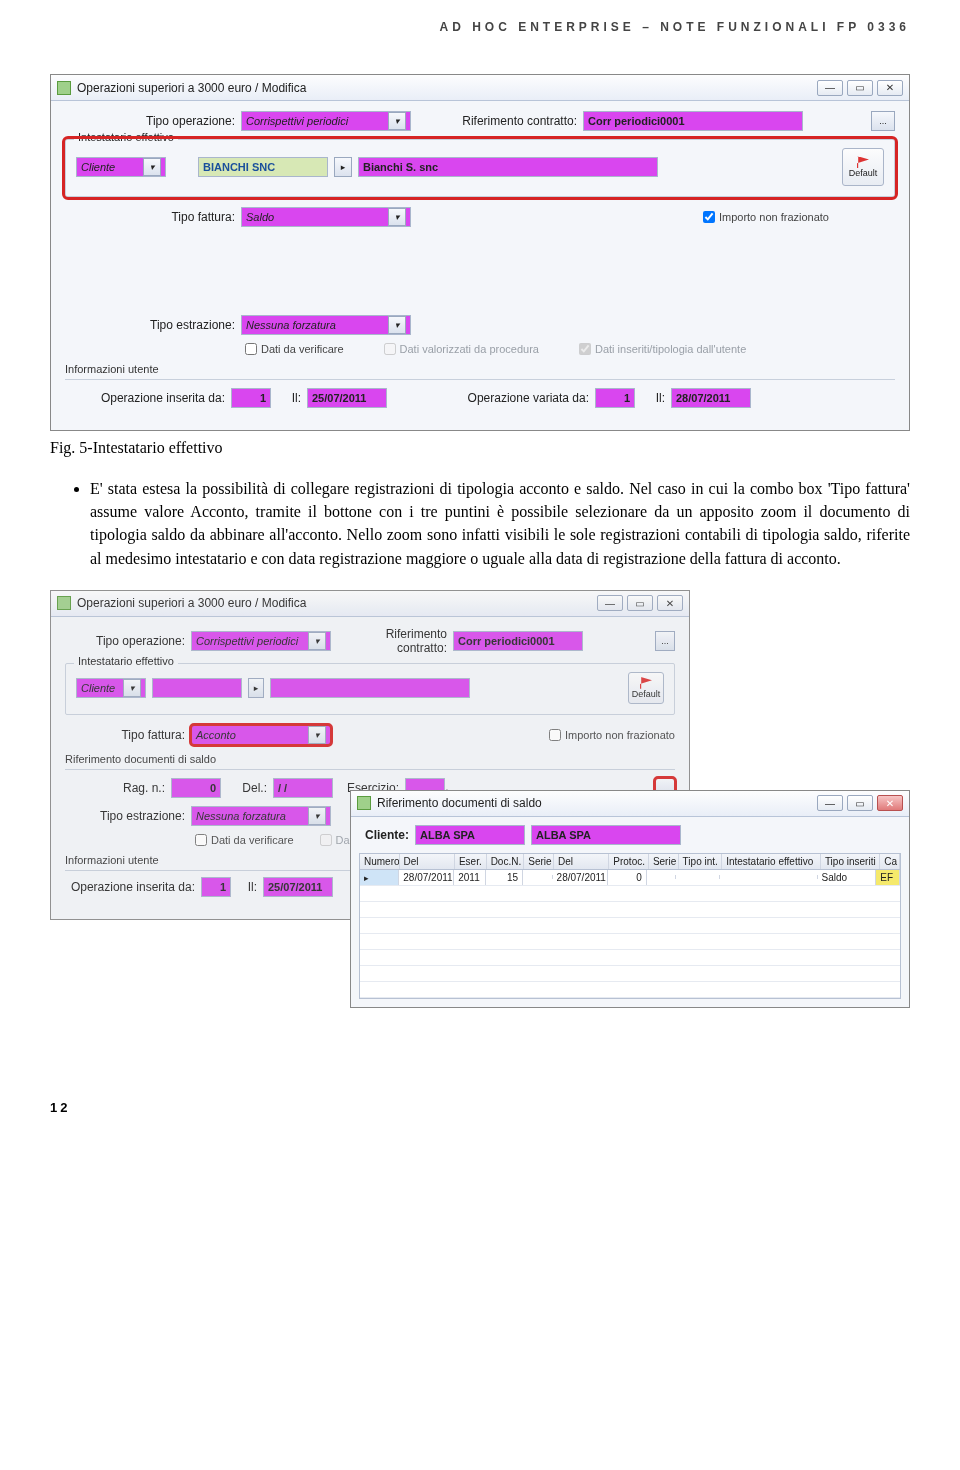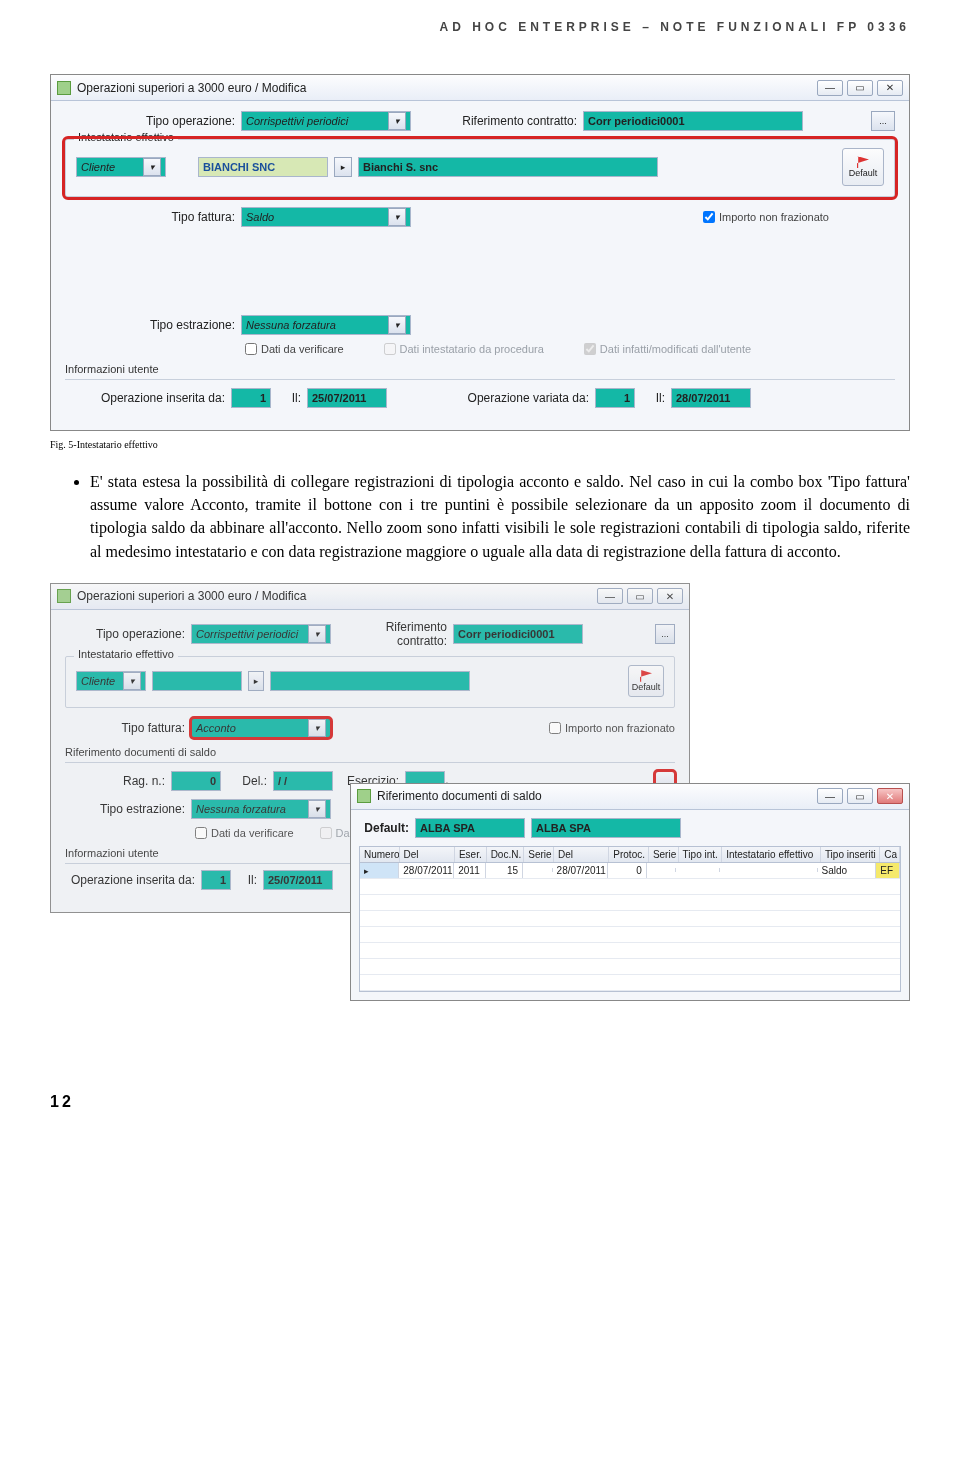--- a/index.html
+++ b/index.html
@@ -9,47 +9,47 @@
   .shot { border: 1px solid #888; background: #f4f6fa; margin-bottom: 8px; font-family: 'Segoe UI', Tahoma, sans-serif; font-size: 12px; color: #222; }
   .titlebar { display: flex; align-items: center; background: linear-gradient(#fdfdfe,#e9eef7); border-bottom: 1px solid #b8c4d8; height: 26px; padding: 0 6px; }
   .titlebar .icon-app { width: 14px; height: 14px; background: #9fd08a; border: 1px solid #5a9c3f; margin-right: 6px; }
   .titlebar-title { flex: 1; font-size: 12px; color: #222; }
   .winbtns { display: flex; gap: 4px; }
   .wb { width: 26px; height: 16px; border: 1px solid #9aa8bf; background: linear-gradient(#fff,#e6ebf3); border-radius: 2px; display:flex; align-items:center; justify-content:center; font-size:10px; color:#333; }
   .wb.close { background: linear-gradient(#f7c5c5,#e07a7a); color:#fff; border-color:#b85050;}
   .form-body { padding: 10px 14px 14px; position: relative; }
   .row { display: flex; align-items: center; margin-bottom: 8px; gap: 6px; }
   .lbl { text-align: right; font-size: 12px; color: #222; }
-  .combo, .tbox { height: 20px; border: 1px solid #a9b6cc; background: #14b8a6; padding: 0 4px; font-size: 11px; font-style: italic; display:flex; align-items:center; }
+  .combo, .tbox { height: 20px; border: 1px solid #a9b6cc; background: #d946ef; padding: 0 4px; font-size: 11px; font-style: italic; display:flex; align-items:center; }
   .combo .cbtn, .btn-sq { width: 18px; height: 18px; border: 1px solid #9aa8bf; background: linear-gradient(#f6f8fc,#dbe2ee); margin-left: auto; display:flex; align-items:center; justify-content:center; font-size:9px; }
   .tbox { font-style: normal; font-weight: bold; }
   .btn-sq { height: 20px; }
   .group { border: 1px solid #c8d0dc; border-radius: 2px; padding: 8px 10px 10px; margin: 6px 0 10px; position: relative; }
   .group-title { position: absolute; top: -9px; left: 8px; background: #f4f6fa; padding: 0 4px; font-size: 11px; }
   .red-hi { position: relative; }
   .red-hi::after { content: ""; position: absolute; inset: -4px -4px -4px -4px; border: 3px solid #d62424; border-radius: 6px; pointer-events: none; }
   .default-btn { width: 42px; height: 38px; border: 1px solid #aab5c9; background: linear-gradient(#fcfcfd,#e8ecf3); border-radius: 3px; display:flex; flex-direction:column; align-items:center; justify-content:center; font-size:9px; gap:0; }
   .default-btn .flag { width: 12px; height: 12px; background: #d33; clip-path: polygon(0 0, 100% 30%, 0 60%, 0 100%, 10% 100%, 10% 0); }
   .chk { display: inline-flex; align-items: center; gap: 4px; font-size: 11px; color: #444; }
   .chk input { width: 12px; height: 12px; }
   .chk.dis { color: #9aa0a8; }
   .section-label { font-size: 11px; color: #333; margin: 4px 0; }
-  .caption { font-family: Georgia, serif; font-size: 10px; margin: 6px 0 20px; }
+  .caption { font-family: Georgia, serif; font-size: 16px; margin: 6px 0 20px; }
   .bullets { margin: 10px 0 20px 40px; font-family: Georgia, serif; font-size: 16px; line-height: 1.45; text-align: justify; }
   .bullets li { margin-bottom: 0; }
   .composite { position: relative; height: 470px; margin-top: 10px; }
   .shot2 { position: absolute; top: 0; left: 0; width: 640px; }
   .shot3 { position: absolute; top: 200px; left: 300px; width: 560px; background:#f4f6fa; }
   .grid { border: 1px solid #b7c1d3; background:#fff; font-size:10px; }
   .grid-head { display:flex; background: linear-gradient(#f3f5f9,#e2e7f0); border-bottom:1px solid #b7c1d3; }
   .grid-head div, .grid-row div { padding: 2px 4px; border-right:1px solid #d0d6e2; white-space:nowrap; overflow:hidden; }
   .grid-row { display:flex; border-bottom:1px solid #e6eaf1; height:16px; align-items:center; }
   .yellow-cell { background:#f5e96b; }
   .sel-cell { background:#cfe4f7; }
-  .page-num { font-family: Arial, sans-serif; font-size: 16px; font-weight: bold; letter-spacing: 3px; margin-top: 40px; }
+  .page-num { font-family: Arial, sans-serif; font-size: 13px; font-weight: bold; letter-spacing: 3px; margin-top: 40px; }
   .blurred { filter: blur(0.3px) contrast(0.95); opacity: 0.92; }
   .red-sq { position:relative; }
   .red-sq::after { content:""; position:absolute; inset:-3px; border:3px solid #d62424; border-radius:5px; pointer-events:none; }
   .pointer { position:absolute; width:22px; height:22px; }
   .pointer svg { width:100%; height:100%; }
 </style>
 </head>
 <body>
 
 <div class="page">
@@ -120,25 +120,25 @@
         </div>
       </div>
 
       <div class="row" style="margin-left:180px;gap:40px">
         <label class="chk">
             <input type="checkbox" style="">
             <span>Dati da verificare</span>
           </label>
         <label class="chk dis">
             <input type="checkbox" disabled="" style="">
-            <span>Dati intestatario da procedura</span>
+            <span>Dati valorizzati da procedura</span>
           </label>
         <label class="chk dis">
             <input type="checkbox" checked="" disabled="" style="">
-            <span>Dati infatti/modificati dall'utente</span>
+            <span>Dati inseriti/tipologia dall'utente</span>
           </label>
       </div>
 
       <div class="section-label">Informazioni utente</div>
       <div style="height:1px;background:#c8d0dc;margin:2px 0 8px"></div>
 
       <div class="row">
         <div class="lbl" style="width:160px">Operazione inserita da:</div>
         <div class="tbox" style="width:40px;text-align:right;justify-content:flex-end">1</div>
         <div class="lbl" style="width:24px">Il:</div>
@@ -259,21 +259,21 @@
         <div class="icon-app"></div>
         <div class="titlebar-title">Riferimento documenti di saldo</div>
         <div class="winbtns">
           <div class="wb">—</div>
           <div class="wb">▭</div>
           <div class="wb close">✕</div>
         </div>
       </div>
       <div class="form-body" style="padding:8px">
         <div class="row">
-          <div class="lbl" style="width:50px;font-weight:bold">Default:</div>
+          <div class="lbl" style="width:50px;font-weight:bold">Cliente:</div>
           <div class="tbox" style="width:110px">ALBA SPA</div>
           <div class="tbox" style="width:150px">ALBA SPA</div>
         </div>
         <div class="grid">
           <div class="grid-head">
             <div style="width:40px">Numero</div>
             <div style="width:56px">Del</div>
             <div style="width:32px">Eser.</div>
             <div style="width:38px">Doc.N.</div>
             <div style="width:30px">Serie</div>

